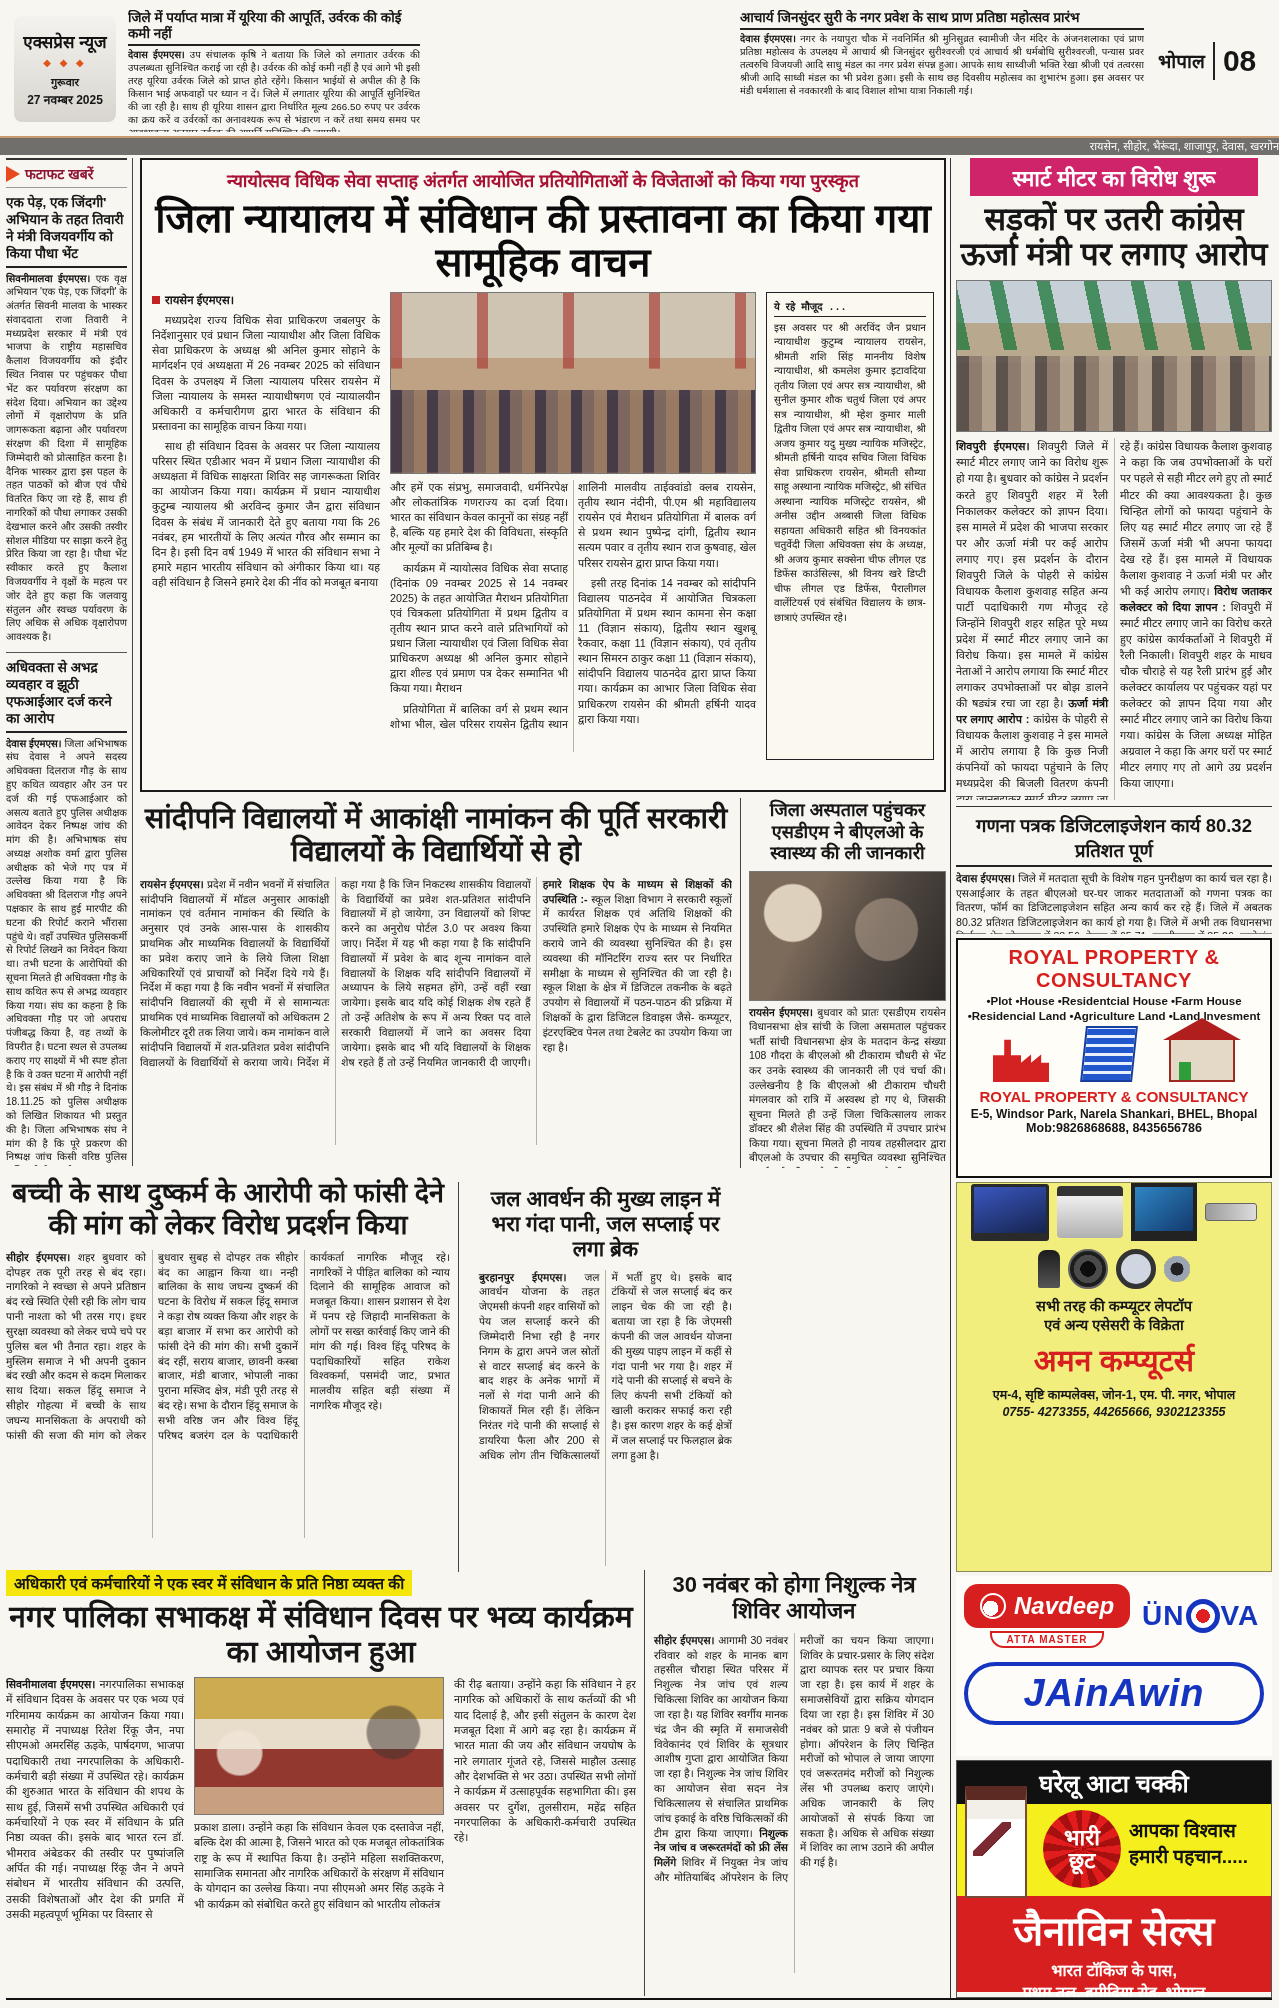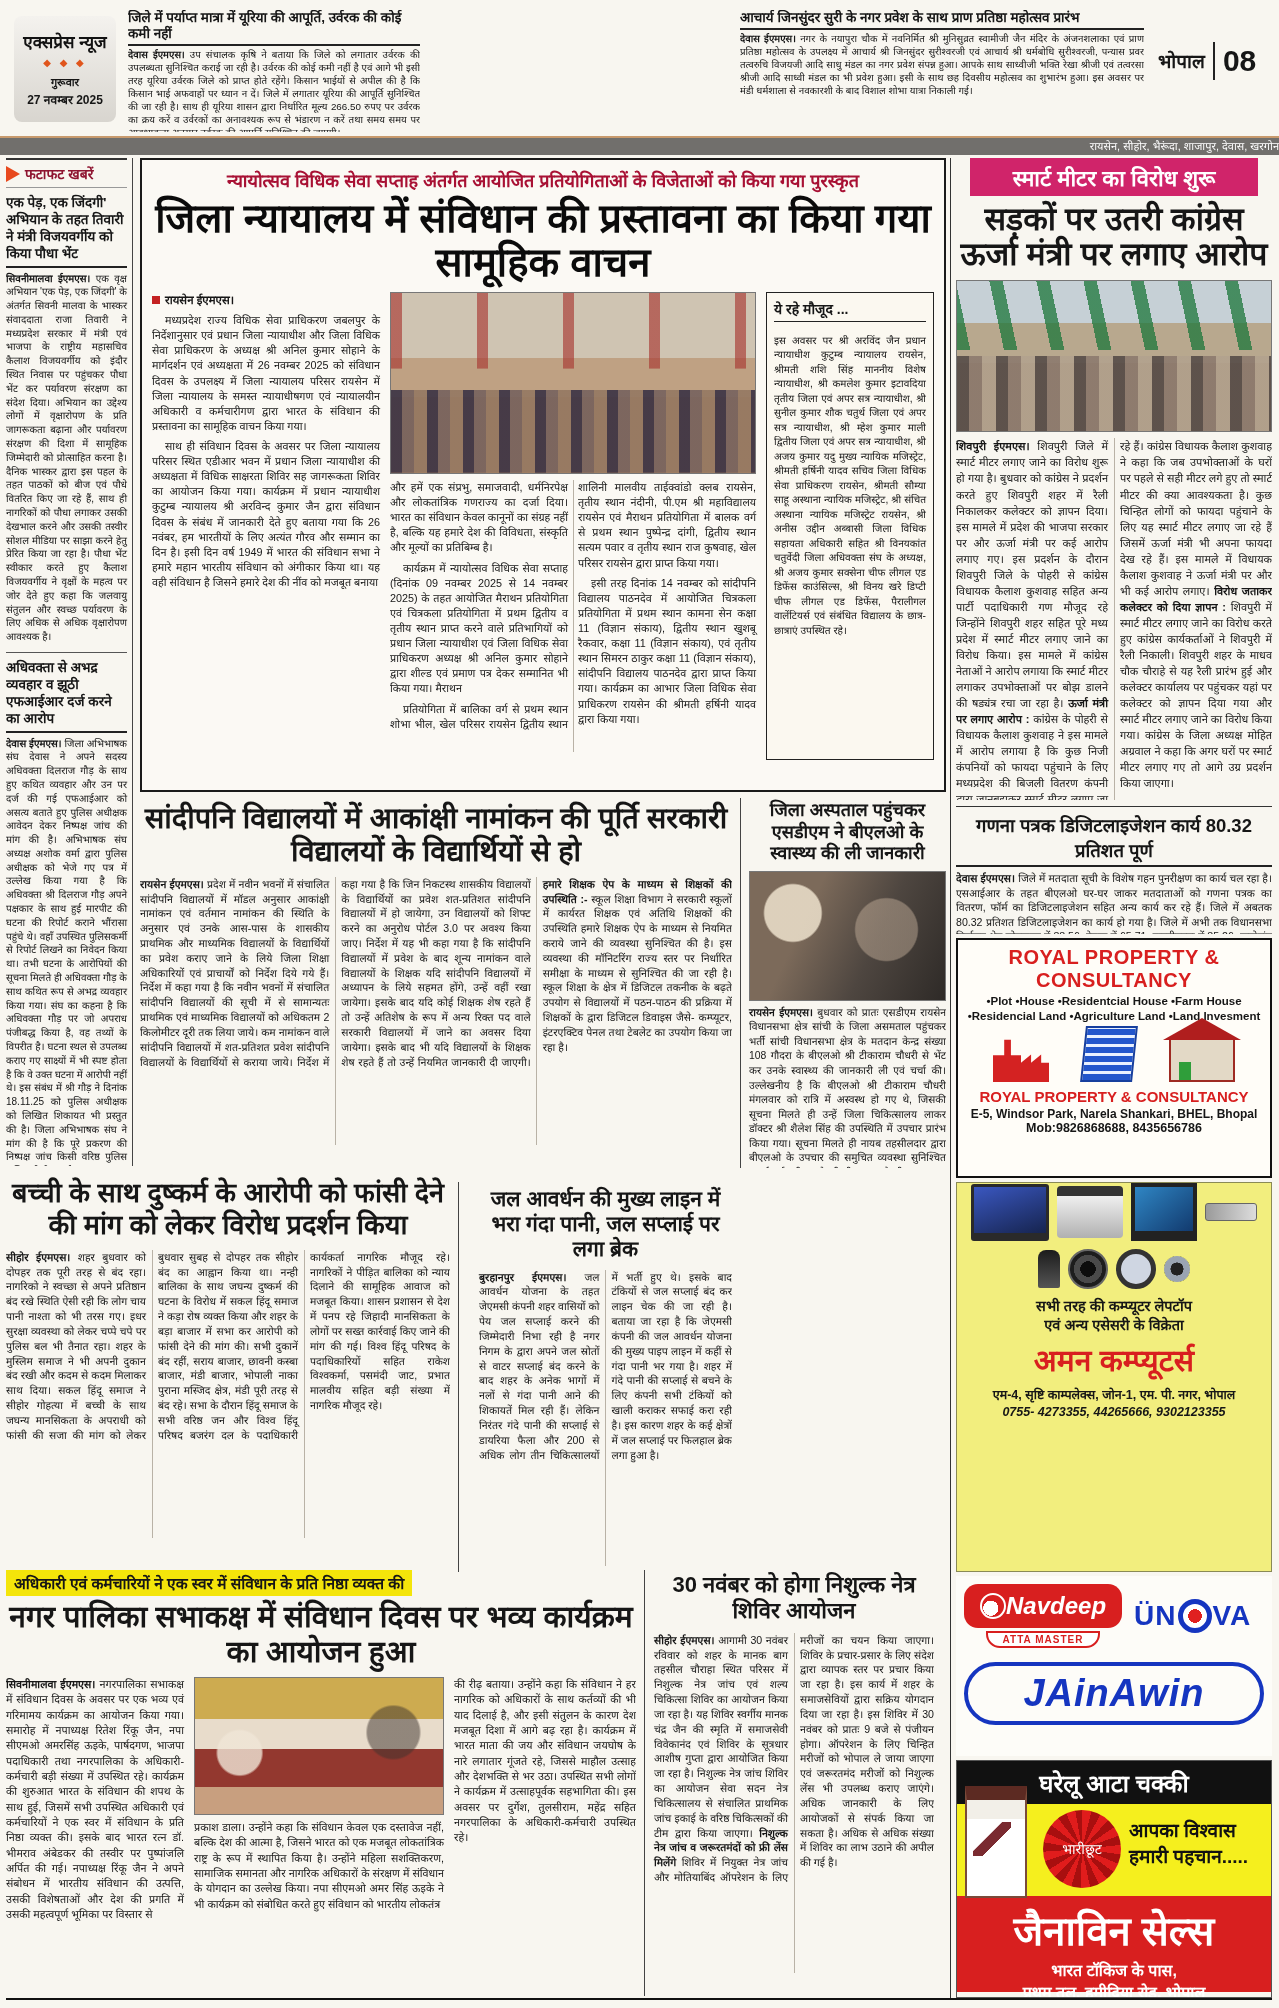--- a/index.html
+++ b/index.html
@@ -55,21 +55,21 @@
   .photo{width:100%;border:1px solid #777;box-sizing:border-box;}
   .lead-photo{height:182px;background:
       repeating-linear-gradient(90deg, rgba(168,56,50,.65) 0 11px, rgba(0,0,0,0) 11px 86px),
       repeating-linear-gradient(90deg, rgba(58,50,68,.9) 0 11px, rgba(118,98,94,.9) 11px 23px, rgba(148,120,98,.9) 23px 36px),
       linear-gradient(#cfc4b2 0 36%, #bfa183 36% 58%, #b98c62 58% 100%);
     background-size:100% 42%,100% 46%,100% 100%;
     background-position:top,bottom,top;background-repeat:no-repeat;}
   .lead-mid-text{margin-top:6px;column-count:2;column-gap:10px;column-rule:1px solid #b9b2a6;
                  font-size:10.8px;line-height:1.4;height:272px;}
   .present-box{flex:1;border:1.5px solid #222;padding:6px 7px;box-sizing:border-box;background:#fbf8f0;}
-  .pb-title{font-size:14px;font-weight:800;border-bottom:1.5px solid #222;padding-bottom:3px;margin-bottom:12px;}
+  .pb-title{font-size:10px;font-weight:800;border-bottom:1.5px solid #222;padding-bottom:3px;margin-bottom:4px;font-family:Liberation Mono, monospace;}
   .pb-body{font-size:10.2px;line-height:1.42;}
   .leadbox p{margin:0 0 5px;}
   .ptxt{text-indent:13px;margin:0 0 5px;}
 
   
   .sandipani{left:140px;top:798px;width:592px;height:370px;}
   .mid-hl{text-align:center;font-size:29px;font-weight:800;line-height:1.15;margin:4px 0 8px;}
   .cols3{column-count:3;column-gap:12px;column-rule:1px solid #b9b2a6;font-size:10.6px;line-height:1.4;}
   .cols2{column-count:2;column-gap:12px;column-rule:1px solid #b9b2a6;font-size:10.6px;line-height:1.4;}
   .ihead{font-weight:800;}
@@ -132,42 +132,42 @@
   .d-head{width:30px;height:30px;border:5px solid #333;border-radius:50%;background:#cfd6e2;}
   .d-webcam{width:26px;height:26px;border-radius:50%;background:radial-gradient(#222 0 35%,#9aa4b2 36% 70%,#333 71%);}
   .am-tag{font-size:14.5px;font-weight:800;line-height:1.3;}
   .am-title{color:#d81f1f;font-size:30px;font-weight:800;margin:4px 0 6px;}
   .am-addr{font-size:12.5px;font-weight:800;}
   .am-ph{font-size:12.5px;font-weight:800;margin-top:2px;font-style:italic;}
 
   .logos{left:956px;top:1576px;width:316px;height:180px;background:#fdfcf8;padding:8px;box-sizing:border-box;}
   .logo-row{display:flex;align-items:center;gap:12px;}
   .navdeep{background:#d81f1f;border-radius:14px;color:#fff;font-weight:800;font-style:italic;
-           font-size:24px;padding:8px 16px;display:flex;align-items:center;}
+           font-size:24px;padding:8px 16px;display:flex;align-items:center;gap:8px;}
   .nv-leaf{width:22px;height:22px;border:2px solid #fff;border-radius:50%;display:inline-block;
            background:radial-gradient(circle at 40% 60%, #fff 0 40%, rgba(0,0,0,0) 41%);}
   .atta{display:block;width:110px;margin:3px auto 0;background:#fff;border:2px solid #d81f1f;border-radius:0 0 14px 14px;
         color:#d81f1f;font-size:10px;font-weight:800;text-align:center;padding:1px 0;letter-spacing:1px;}
   .unova{font-size:28px;font-weight:800;color:#1535c0;letter-spacing:1px;display:flex;align-items:center;}
   .circle-o{width:24px;height:24px;border-radius:50%;border:5px solid #1535c0;display:inline-block;
             background:radial-gradient(#e02020 0 40%, #fff 41% 100%);margin:0 1px;}
   .jainawin{margin-top:14px;border:4px solid #1535c0;border-radius:40px;text-align:center;
             color:#1535c0;font-size:38px;font-weight:800;padding:6px 0;font-style:italic;letter-spacing:1px;}
 
   .chakki{left:956px;top:1760px;width:316px;height:238px;box-sizing:border-box;border:1px solid #555;}
   .ck-bar{background:#111;color:#fff;font-size:24px;font-weight:800;text-align:center;padding:5px 0;}
   .ck-mid{background:#f5ef1e;height:92px;position:relative;}
   .ck-mill{position:absolute;left:8px;top:-18px;width:58px;height:96px;background:linear-gradient(#f2efe8 0 20%,#fff 20% 100%);
            border:2px solid #7a4a3a;border-top:14px solid #5c2a22;}
   .ck-mill::after{content:"";position:absolute;left:6px;top:22px;width:38px;height:34px;
            background:linear-gradient(135deg,rgba(0,0,0,0) 40%,#7a2a30 41% 60%,rgba(0,0,0,0) 61%);}
   .ck-burst{position:absolute;left:86px;top:6px;width:78px;height:78px;border-radius:50%;
             background:repeating-conic-gradient(#e01c1c 0 14deg,#a80f0f 14deg 28deg);
-            color:#fff;display:flex;flex-direction:row;align-items:center;justify-content:center;
-            font-weight:400;font-size:14px;line-height:1.05;}
+            color:#fff;display:flex;flex-direction:column;align-items:center;justify-content:center;
+            font-weight:700;font-size:22px;line-height:1.05;}
   .ck-slogan{position:absolute;left:172px;top:14px;font-size:19px;font-weight:800;color:#111;line-height:1.35;}
   .ck-red{background:#d81f1f;color:#fff;text-align:center;padding:6px 4px;height:96px;box-sizing:border-box;}
   .ck-shop{font-size:40px;font-weight:800;}
   .ck-a1{font-size:16px;font-weight:800;margin-top:2px;}
   .ck-a2{font-size:16px;font-weight:800;}
 
   
   .girl{left:6px;top:1174px;width:444px;height:390px;}
   .girl-hl{text-align:center;font-size:27px;font-weight:800;line-height:1.18;margin:4px 0 8px;}
   .girl-body{height:288px;}

